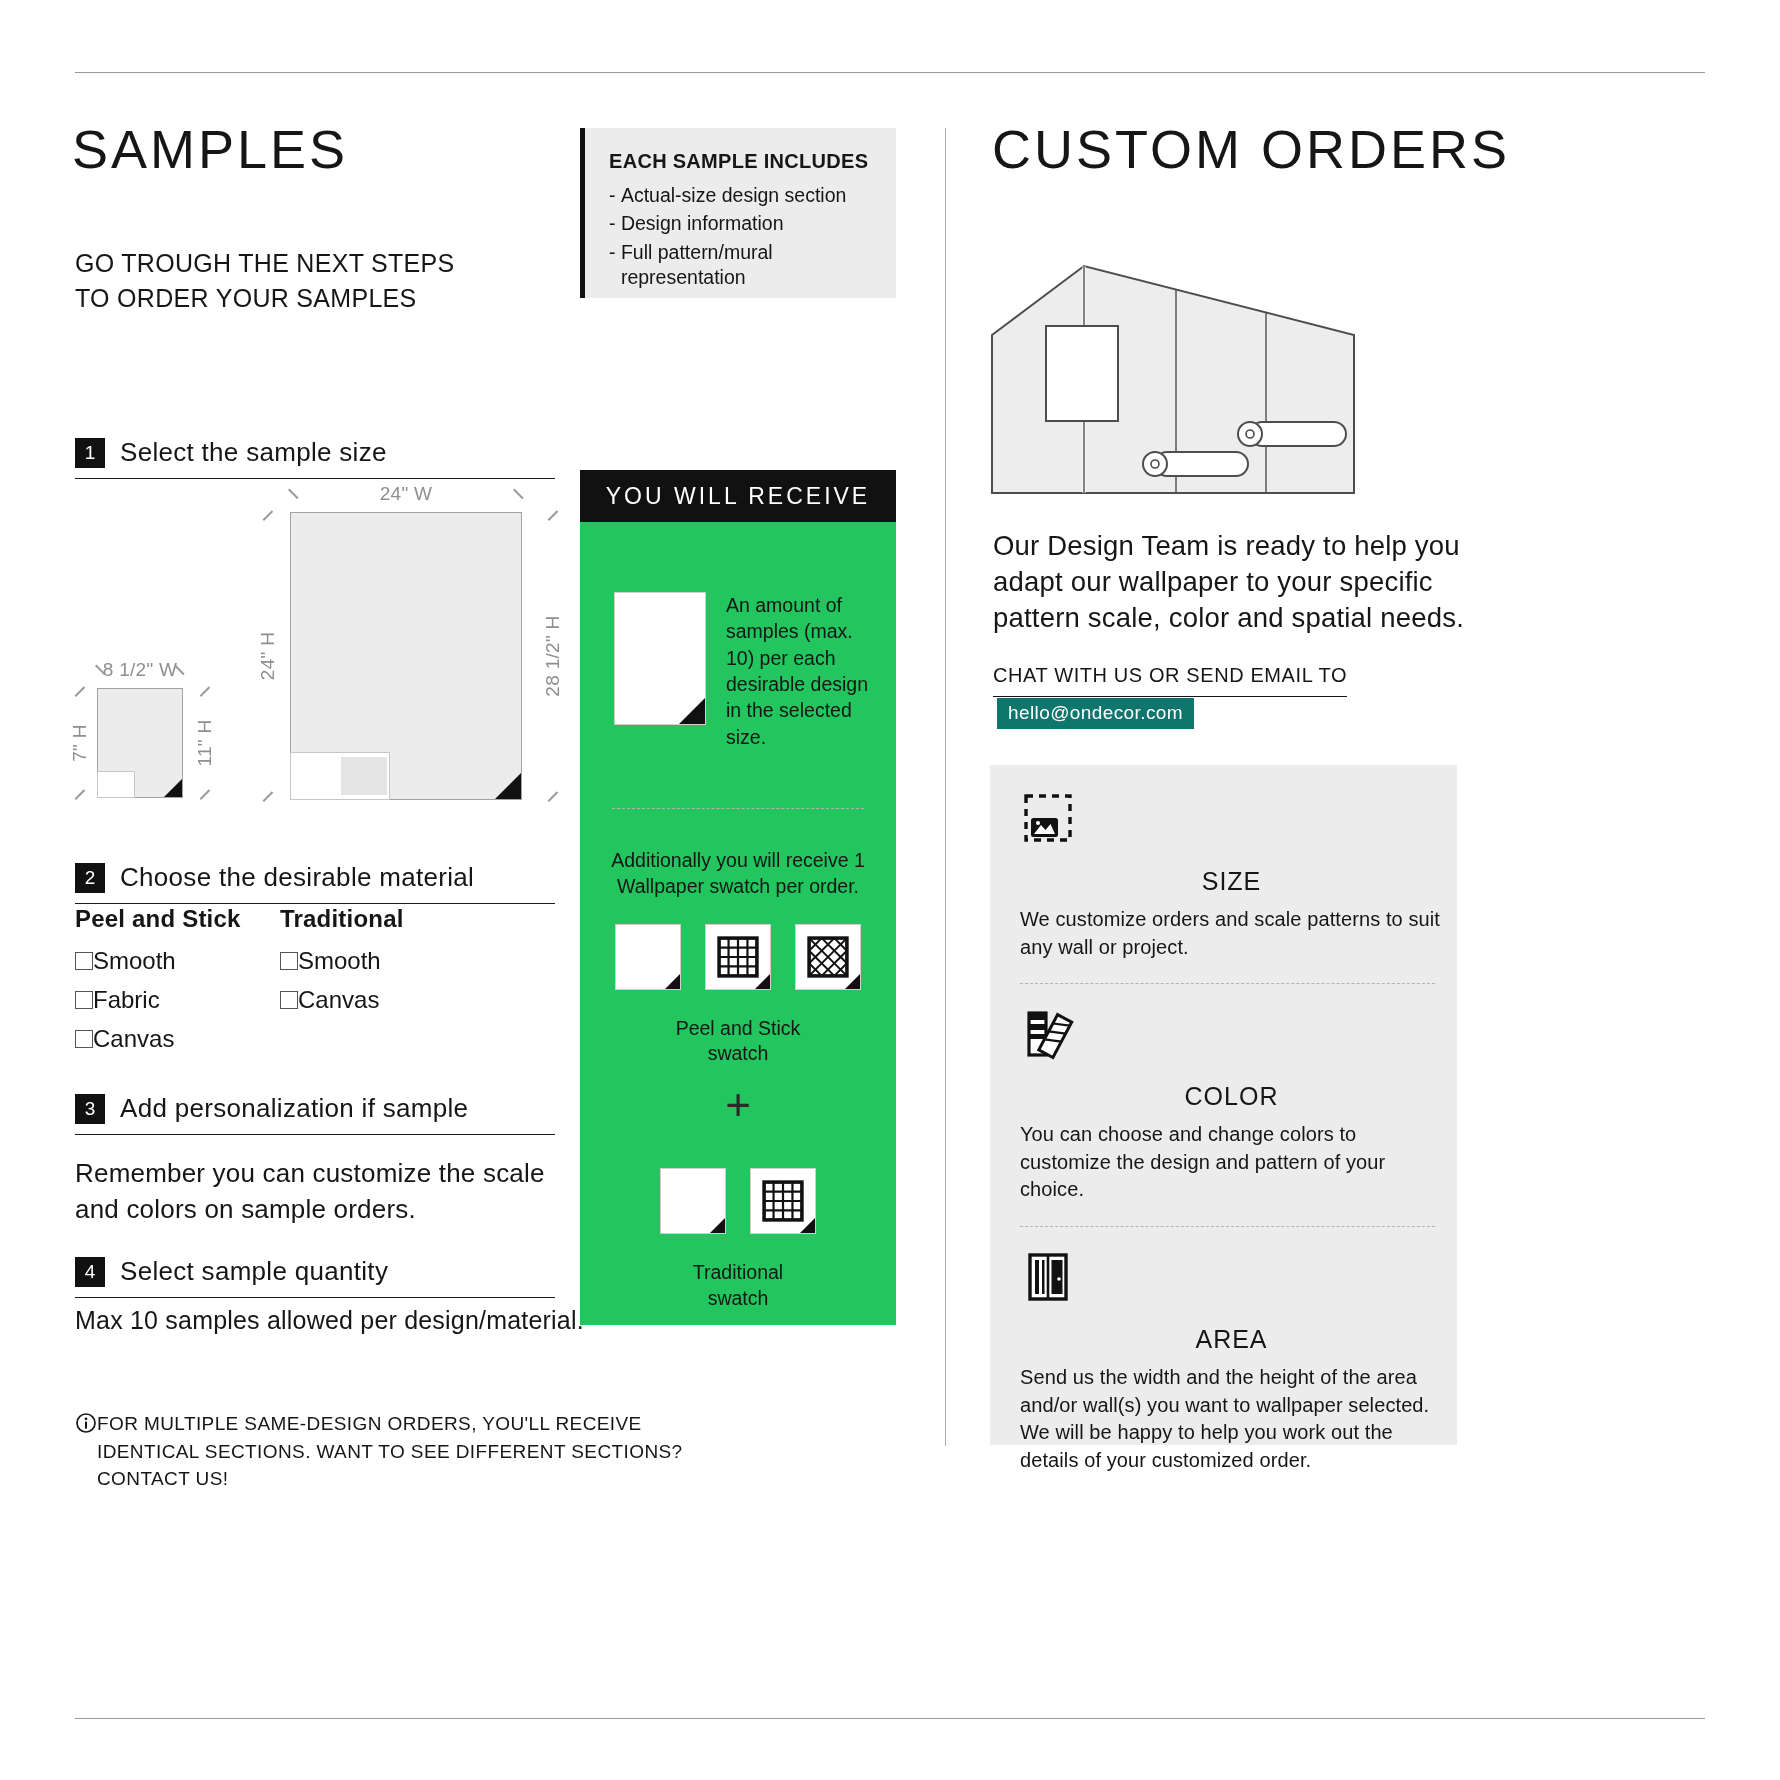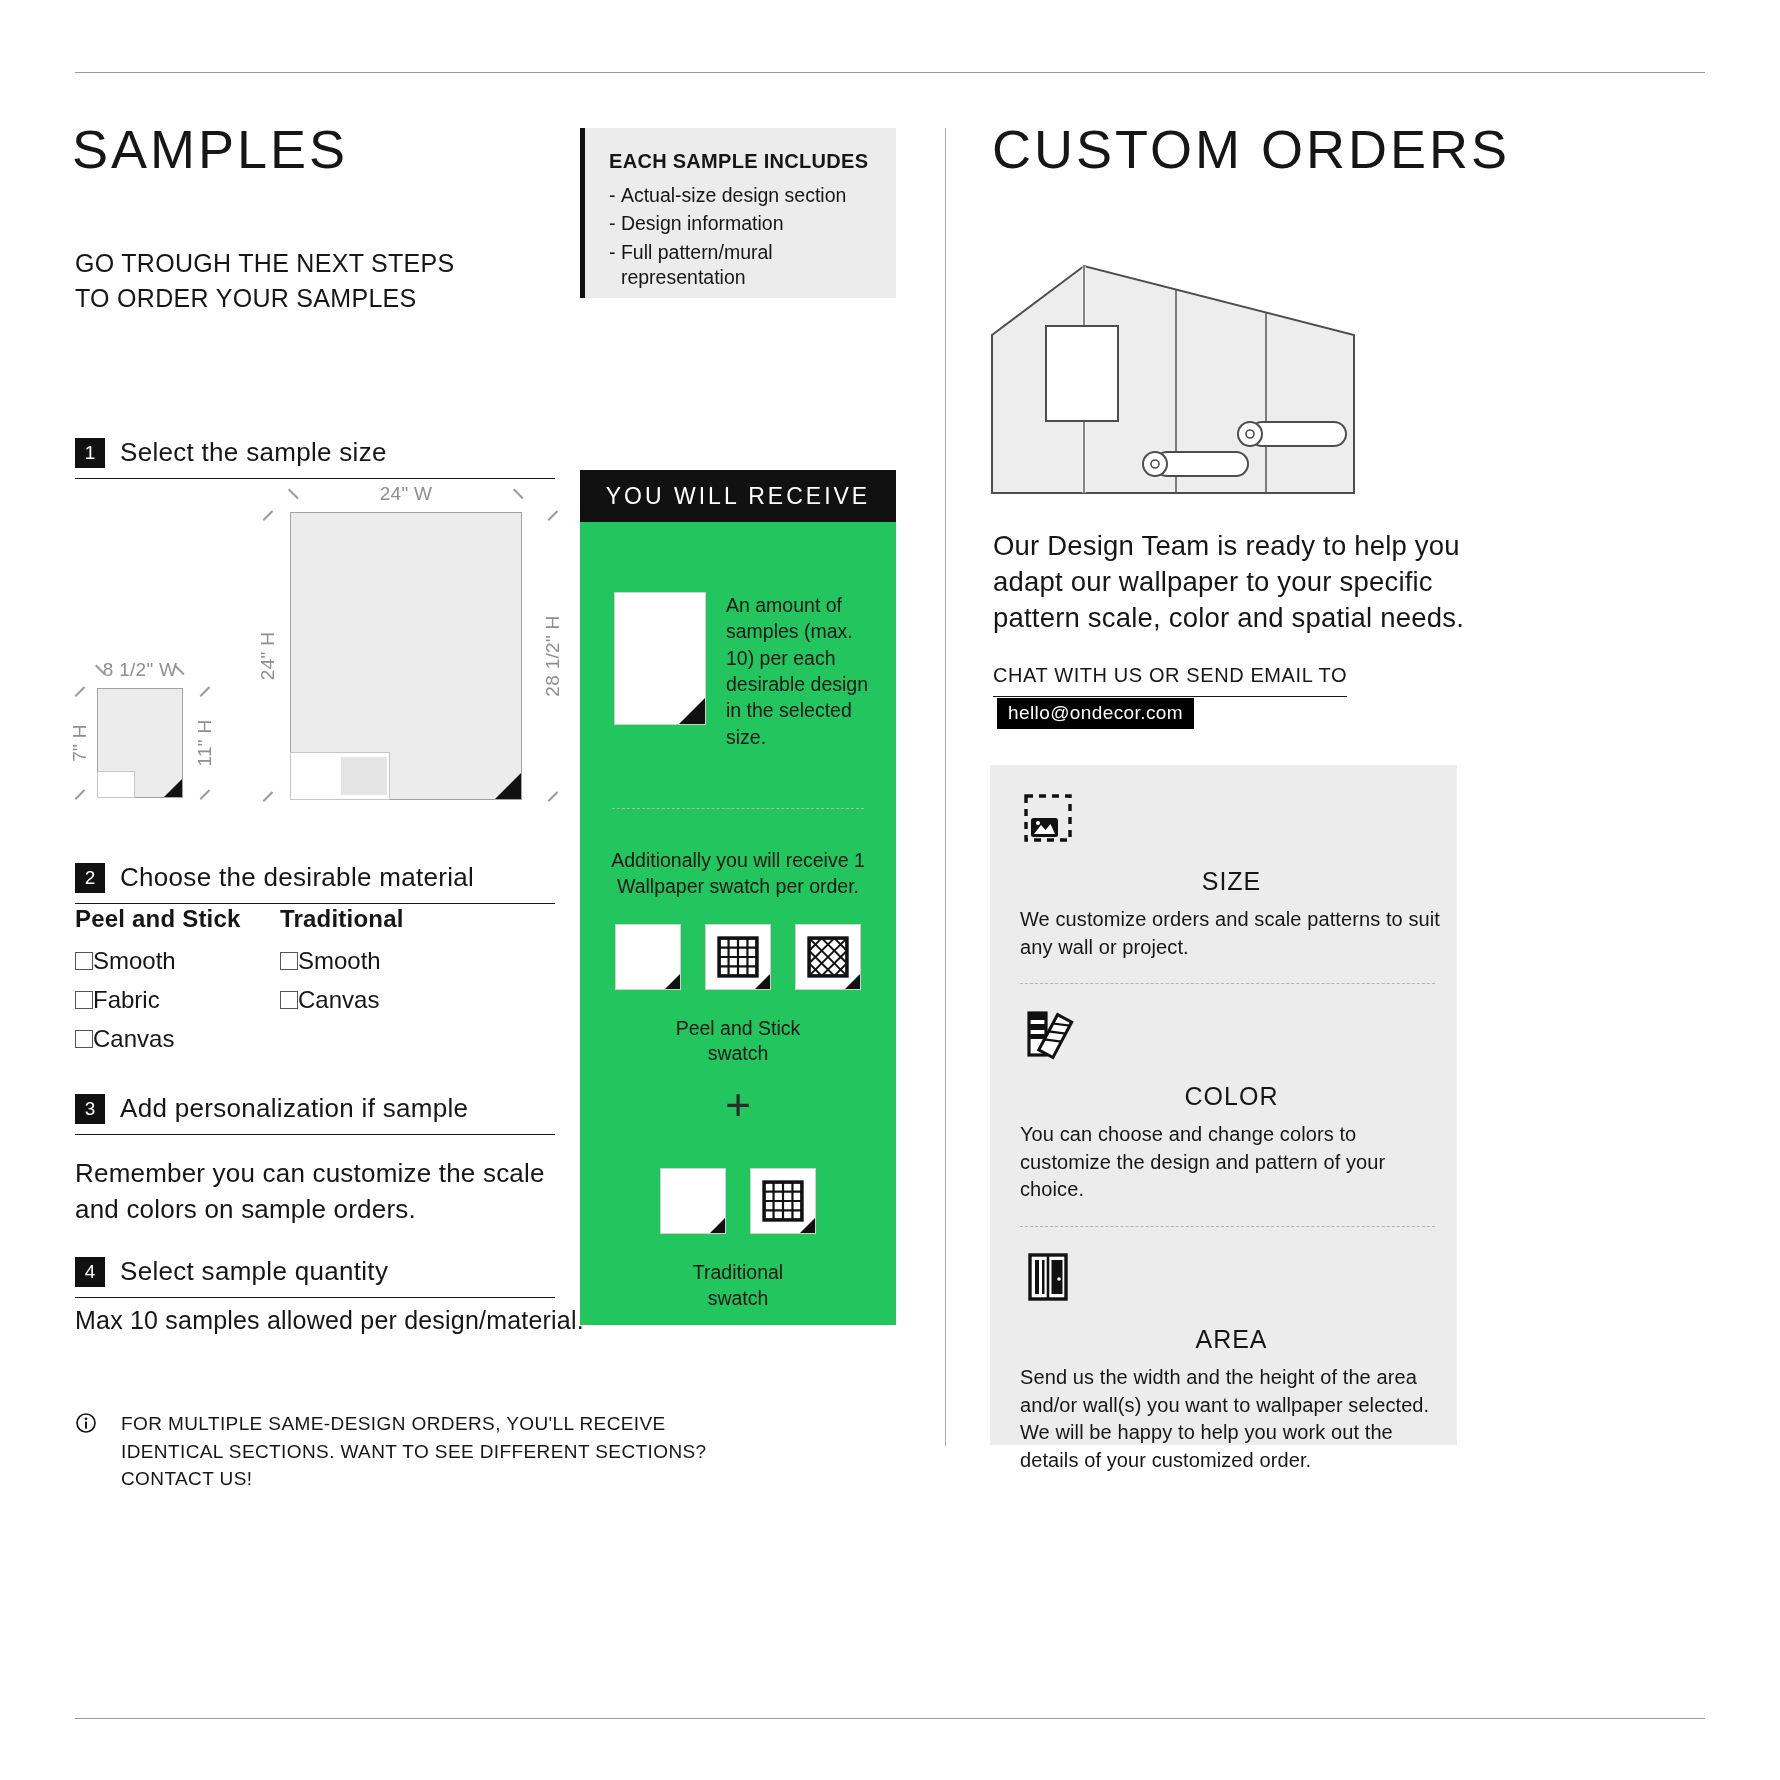--- a/index.html
+++ b/index.html
@@ -45,21 +45,21 @@
   .materials{position:absolute;left:75px;top:905px;width:480px;display:flex;}
   .mat-col{width:205px;}
   .mat-title{font-size:24px;font-weight:bold;letter-spacing:.2px;margin-bottom:14px;}
   .mat-row{display:flex;align-items:center;margin-top:11px;font-size:24px;}
   .checkbox{width:16px;height:16px;border:1.5px solid #555;flex:0 0 auto;background:#fff;}
 
   .body-note{position:absolute;left:75px;font-size:26px;line-height:1.38;letter-spacing:.2px;}
   .note3{top:1144px;width:470px;margin-top:12px;}
   .note4{top:1303px;width:520px;font-size:25px;}
 
-  .footer-note{position:absolute;left:75px;top:1410px;width:650px;display:flex;gap:24px;
+  .footer-note{position:absolute;left:75px;top:1410px;width:650px;display:flex;gap:0;
     font-size:19px;line-height:1.45;letter-spacing:.4px;}
   .footer-note svg{flex:0 0 auto;margin-top:2px;}
 
   
   .includes-box{position:absolute;left:580px;top:128px;width:316px;height:170px;background:#ececec;
     border-left:5px solid #111;box-sizing:border-box;padding:22px 18px 0 24px;}
   .includes-title{font-size:20px;font-weight:bold;letter-spacing:.3px;margin-bottom:10px;}
   .includes-item{display:flex;font-size:19.5px;line-height:1.3;margin-top:3px;}
   .includes-item .dash::after{content:"- ";white-space:pre;}
 
@@ -78,21 +78,21 @@
   .swatch-label{margin:26px auto 0;text-align:center;font-size:19.5px;line-height:1.3;width:150px;}
   .plus{margin-top:14px;text-align:center;font-size:44px;font-weight:300;color:#2a2a2a;}
   .row2{margin-top:38px;}
 
   
   .col-divider{position:absolute;left:945px;top:128px;width:1px;height:1318px;background:#ababab;}
   .house{position:absolute;left:988px;top:256px;}
   .custom-intro{position:absolute;left:993px;top:528px;width:492px;font-size:27.5px;line-height:1.3;letter-spacing:.2px;}
   .chat-label{position:absolute;left:993px;top:664px;font-size:20px;letter-spacing:.6px;
     padding-bottom:9px;border-bottom:1.5px solid #161616;}
-  .email-badge{position:absolute;left:997px;top:698px;background:#000000;color:#fff;font-size:19px;
+  .email-badge{position:absolute;left:997px;top:698px;background:#0f766e;color:#fff;font-size:19px;
     letter-spacing:.4px;padding:4px 11px 5px;}
   .features-panel{position:absolute;left:990px;top:765px;width:467px;height:680px;background:#ececec;
     box-sizing:border-box;padding:26px 14px 0 30px;}
   .feat-title{margin-top:16px;font-size:25px;letter-spacing:1px;text-align:center;}
   .feat-text{margin-top:10px;font-size:20px;line-height:1.38;width:420px;letter-spacing:.1px;}
   .feat-div{margin:22px 8px 22px 0;}
 </style>
 </head>
 <body>
 

